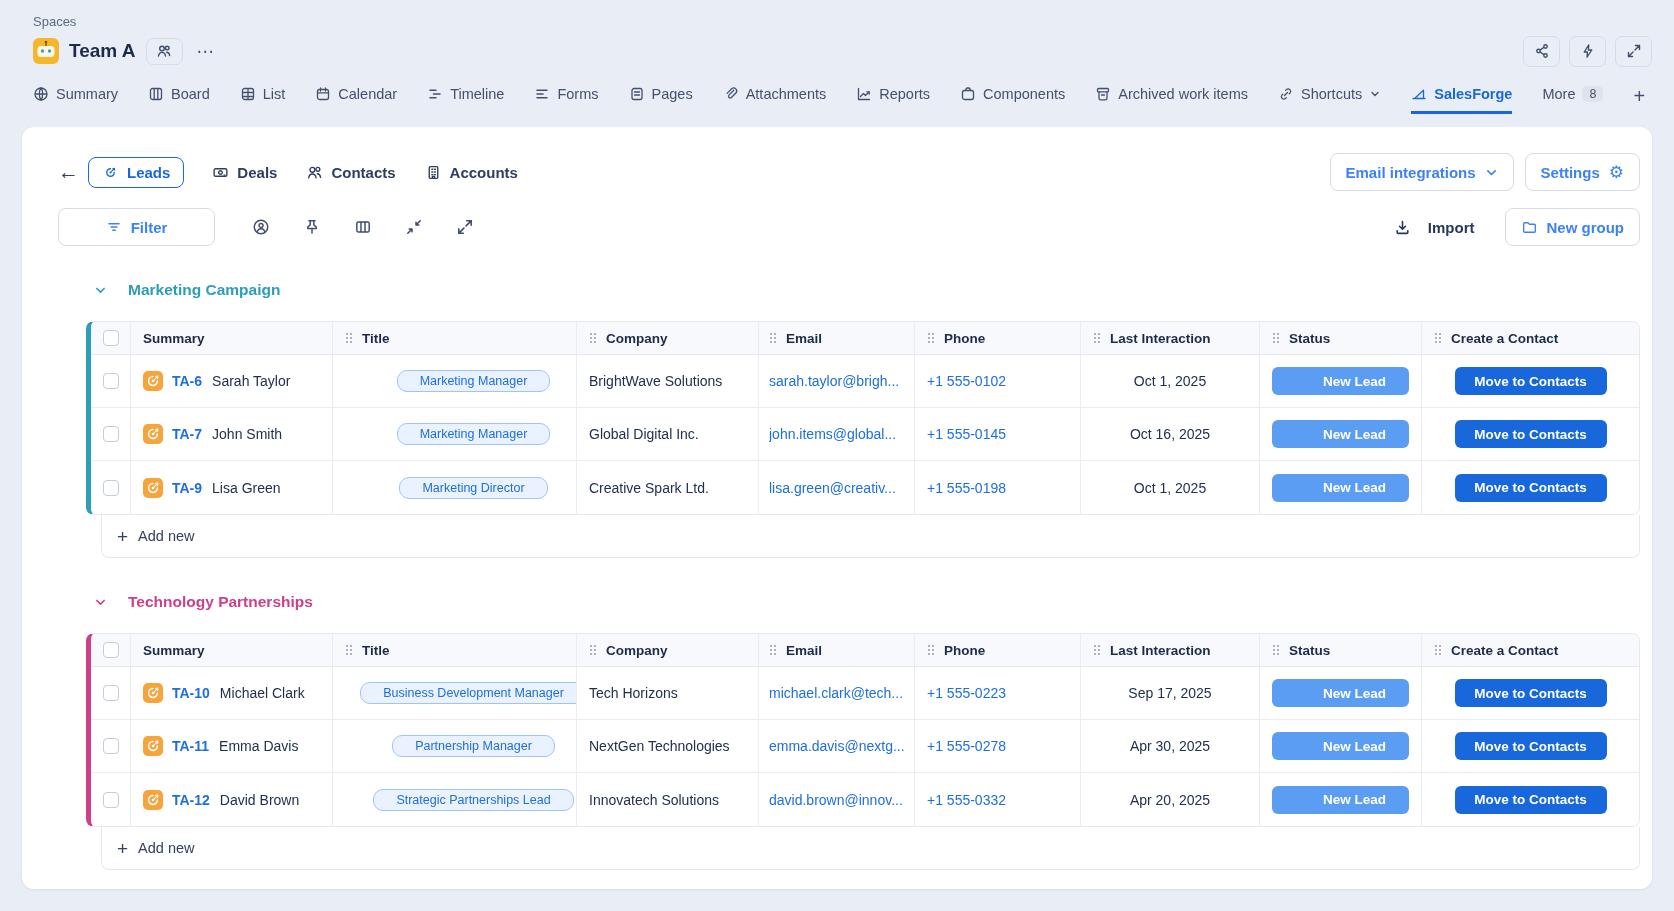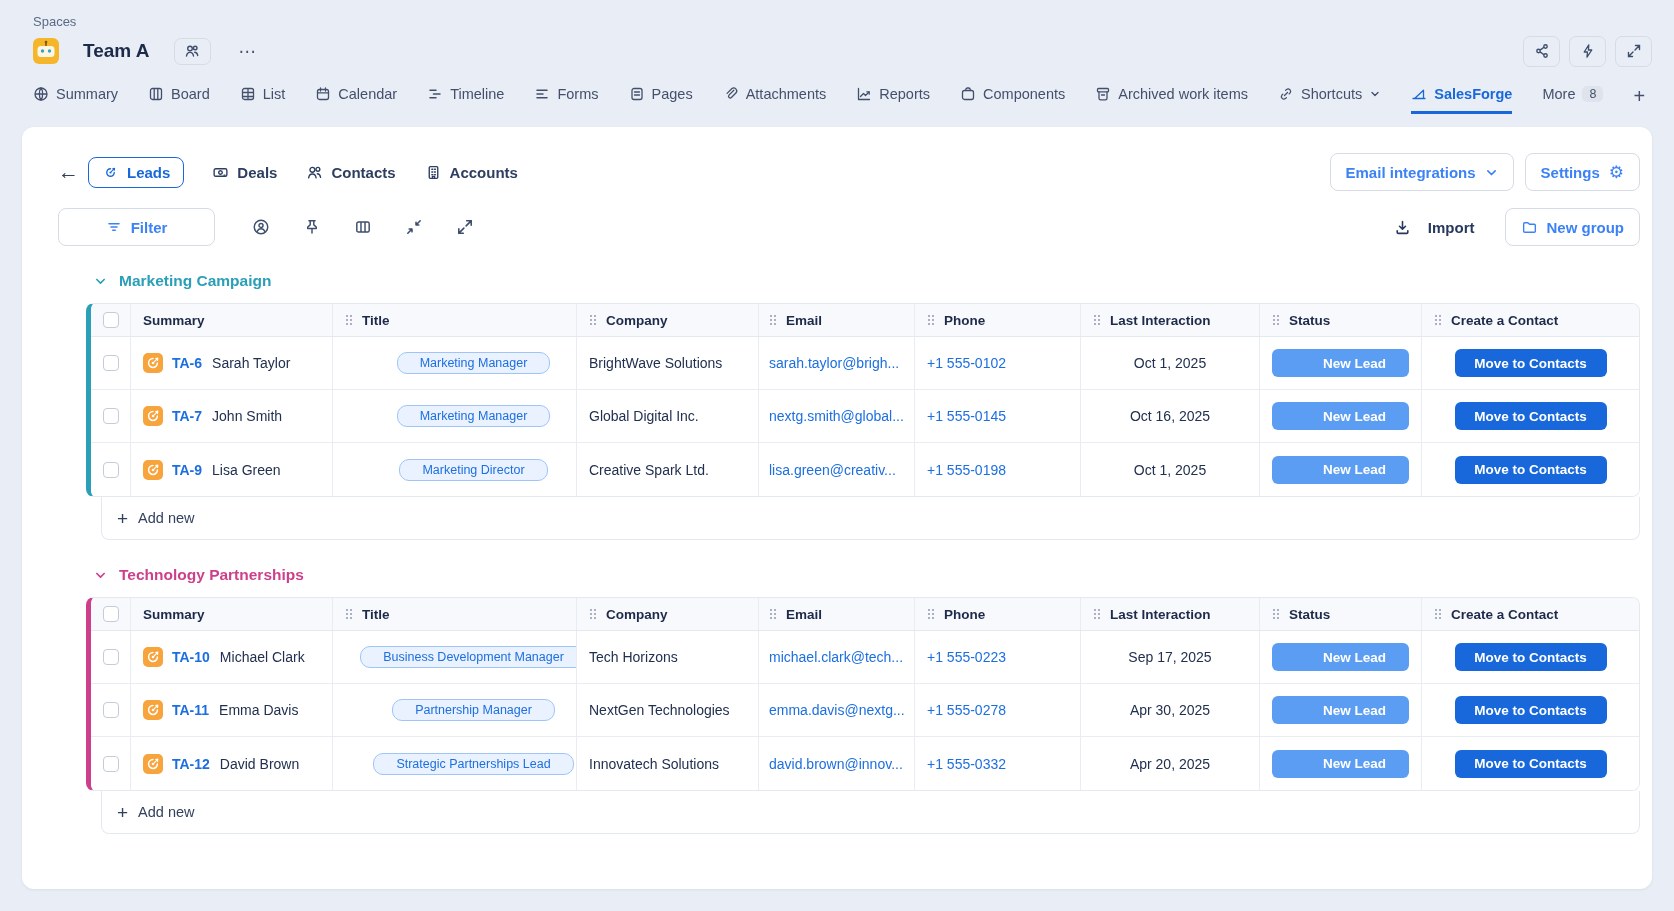--- a/index.html
+++ b/index.html
@@ -5,21 +5,21 @@
   html,body{margin:0;padding:0;width:1674px;height:911px;overflow:hidden;
     background:var(--page-bg,#E9EEF6);
     font-family:"Liberation Sans","DejaVu Sans",sans-serif;color:#24345C;}
   *{box-sizing:border-box;}
   button{font-family:inherit;}
   svg{display:block;flex:none;}
 
   
   .top{padding:14px 22px 0 33px;}
   .crumb{font-size:13px;color:#5A6A85;cursor:pointer;}
-  .title-row{display:flex;align-items:center;gap:24px;margin-top:5px;height:34px;}
+  .title-row{display:flex;align-items:center;gap:10px;margin-top:5px;height:34px;}
   .avatar{width:26px;height:26px;}
   .page-title{font-size:19px;font-weight:700;color:#1C2B4A;margin:0;}
   .chip{height:27px;min-width:37px;border:1px solid #D5DCE6;border-radius:7px;background:transparent;
     display:flex;align-items:center;justify-content:center;cursor:pointer;color:#3E4E6C;}
   .dots3{font-size:17px;color:#44506B;background:none;border:none;cursor:pointer;padding:0 4px;letter-spacing:1px;}
   .top-actions{margin-left:auto;display:flex;gap:9px;}
   .iconbtn{width:37px;height:31px;border:1px solid #D5DCE6;border-radius:7px;background:transparent;
     display:flex;align-items:center;justify-content:center;cursor:pointer;color:#3E4E6C;}
 
   .tabs{display:flex;align-items:center;gap:30px;margin-top:9px;height:37px;}
@@ -48,21 +48,21 @@
   .filter-btn{width:157px;justify-content:center;}
   .ft-icons{display:flex;gap:33px;margin-left:37px;color:#3E4E6C;}
   .ib{background:none;border:none;padding:0;cursor:pointer;display:flex;color:#3E4E6C;}
   .ft-right{margin-left:auto;display:flex;align-items:center;gap:24px;}
   .import-btn{display:flex;align-items:center;gap:17px;background:none;border:none;font-size:15px;
     font-weight:600;color:#27395F;cursor:pointer;}
 
   
   .group{margin-top:26px;}
   .ghead{display:flex;align-items:center;gap:12px;margin-left:36px;color:var(--g,#2B9EB8);cursor:pointer;}
-  .ghead h2{font-size:15.5px;font-weight:700;margin:0;color:var(--g,#2B9EB8);}
+  .ghead h2{font-size:15.5px;font-weight:700;margin:9px;color:var(--g,#2B9EB8);}
   .gtable{margin-top:13px;margin-left:28px;border:1px solid #E4E9F0;border-left:5px solid var(--g,#2B9EB8);
     border-radius:8px 8px 8px 8px;background:#fff;overflow:hidden;}
   .thead{display:flex;background:#F7F9FC;height:33px;align-items:stretch;border-bottom:1px solid #E4E9F0;}
   .trow{display:flex;height:53px;align-items:stretch;background:#fff;border-bottom:1px solid #E9EDF3;}
   .trow:last-child{border-bottom:none;}
   .td{display:flex;align-items:center;border-right:1px solid #E9EDF3;padding:0 12px;overflow:hidden;white-space:nowrap;font-size:14px;color:#22304F;}
   .th{font-size:13.5px;font-weight:700;color:#1E2A4A;gap:9px;}
   .c-cb{width:40px;justify-content:center;padding:0;}
   .c-sum{width:202px;}
   .c-title{width:244px;justify-content:center;}
@@ -437,21 +437,21 @@
           <span class="rid">TA-7</span>
           <span class="rname">John Smith</span>
         </div>
         <div class="td c-title">
             <span class="jobbadge">Marketing Manager</span>
           </div>
         <div class="td c-co">
             <span>Global Digital Inc.</span>
           </div>
         <div class="td c-em">
-            <a class="cell-link">nextg.smith@global...</a>
+            <a class="cell-link">john.items@global...</a>
           </div>
         <div class="td c-ph">
             <a class="cell-link">+1 555-0145</a>
           </div>
         <div class="td c-li">
             <span>Oct 16, 2025</span>
           </div>
         <div class="td c-st">
             <button class="st-btn">New Lead</button>
           </div>

